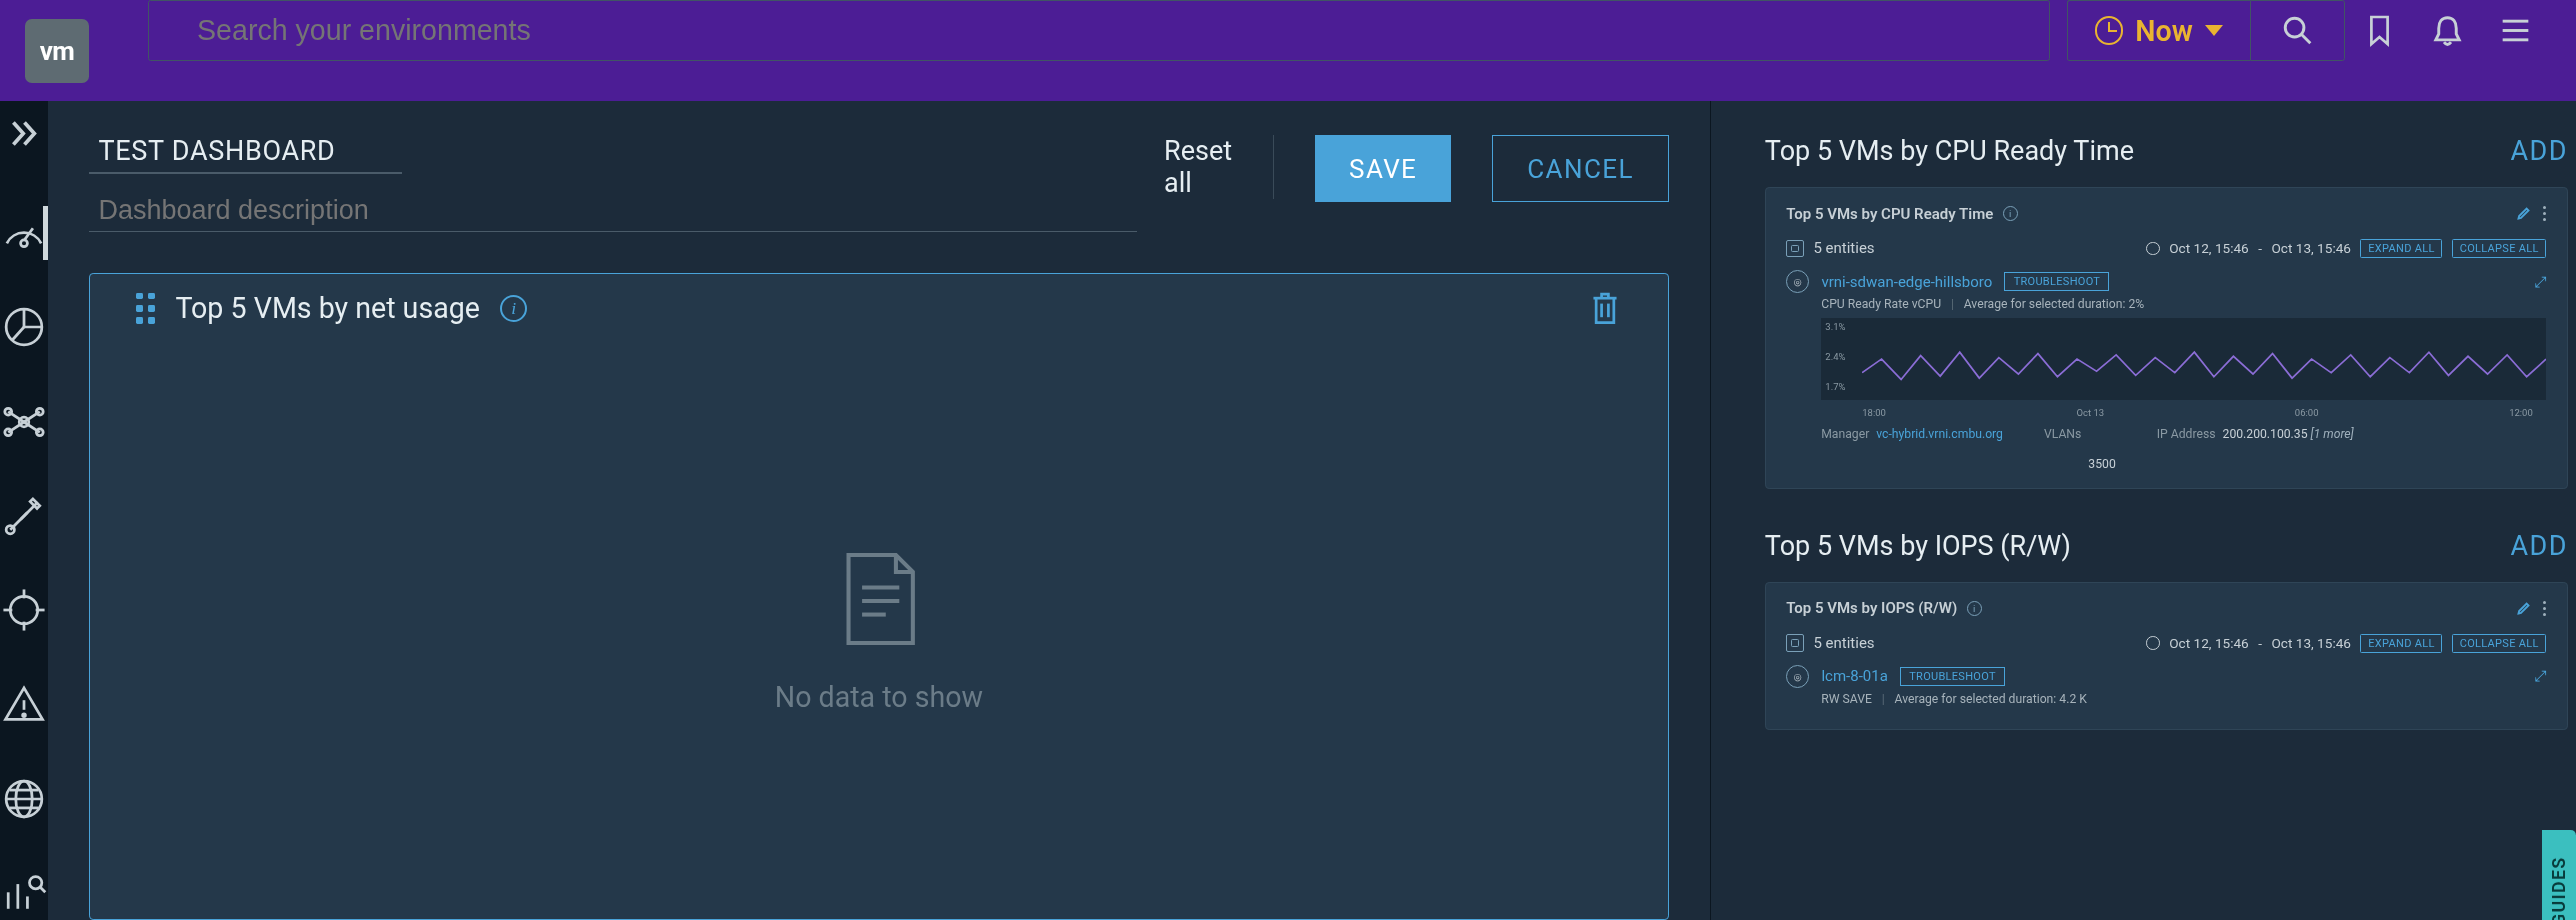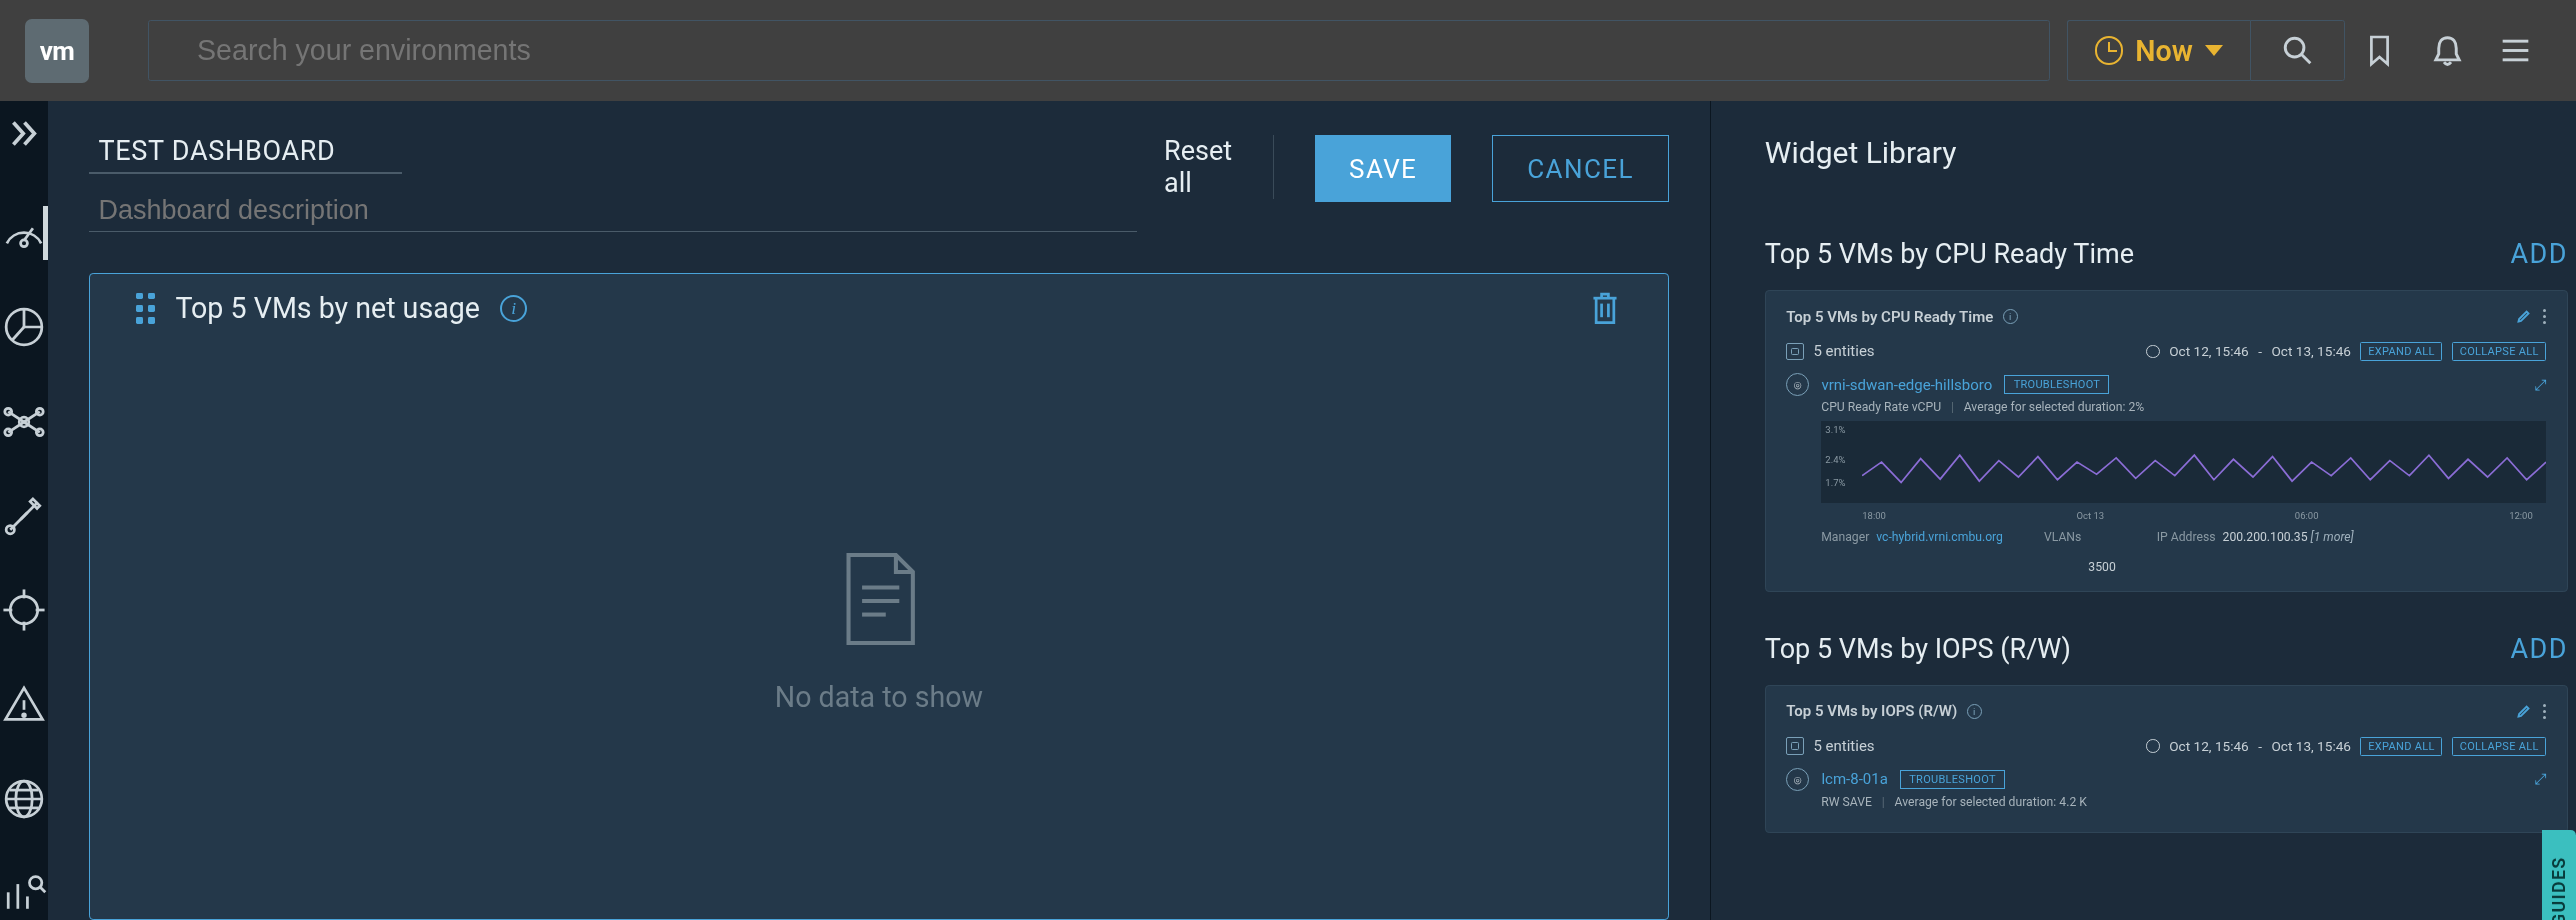--- a/index.html
+++ b/index.html
@@ -1,20 +1,20 @@
 <!DOCTYPE html>
 <html style="font-size:11px"><head>
 <meta charset="utf-8">
 <style>
   * { box-sizing: border-box; margin: 0; padding: 0; }
   html, body { width: 2576px; height: 920px; overflow: hidden; font-family: -apple-system, BlinkMacSystemFont, "Segoe UI", Roboto, Arial, sans-serif; background:#0b1620; color:#cfd8dc; }
   body { display:flex; flex-direction:column; }
 
   
-  .topbar { height:101px; display:flex; align-items:center; background:#404040; padding:0 27px 0 0; }
+  .topbar { height:101px; display:flex; background:#4c1d95; padding:0 27px 0 0; }
   .logo-box { width:114px; height:101px; display:flex; align-items:center; justify-content:center; }
   .logo-inner { width:64px; height:64px; background:#5e6b72; border-radius:6.8px; display:flex; align-items:center; justify-content:center; color:#fff; font-weight:700; font-size:26px; letter-spacing:-0.7px; }
   .searchbar { flex:1; height:61px; border:1.4px solid #415464; border-radius:2.7px; display:flex; align-items:center; margin:0 16.3px 0 34px; }
   .searchbar input { flex:1; background:transparent; border:none; outline:none; color:#9fb0bc; font-size:28.6px; padding:0 34px 0 48px; }
   .topbar-right { display:flex; align-items:stretch; height:61px; }
   .time-box { display:flex; align-items:center; gap:12.2px; padding:0 27px; border:1.4px solid #415464; border-right:none; border-top-left-radius:2.7px; border-bottom-left-radius:2.7px; }
   .time-box .clock { width:28.6px; height:28.6px; border:2.7px solid #e9b431; border-radius:50%; position:relative; }
   .time-box .clock::before { content:""; position:absolute; width:2px; height:9.5px; background:#e9b431; left:50%; top:4.1px; transform:translateX(-50%); }
   .time-box .clock::after { content:""; position:absolute; width:8.2px; height:2px; background:#e9b431; left:50%; top:50%; transform:translateY(-50%); }
   .time-box .now { color:#e9b431; font-size:28.6px; font-weight:600; }
@@ -84,21 +84,21 @@
   .pv-pill { border:0.7px solid #49a3d9; color:#49a3d9; font-size:11px; padding:2px 6.8px; border-radius:1.4px; letter-spacing:0.3px; }
   .vm-row { display:flex; align-items:center; gap:12.2px; }
   .vm-icon { width:23px; height:23px; border:1.4px solid #7aa0b8; border-radius:50%; display:flex; align-items:center; justify-content:center; font-size:9.5px; }
   .vm-name { color:#49a3d9; }
   .trouble { border:0.7px solid #49a3d9; color:#49a3d9; font-size:11px; padding:2px 8.2px; letter-spacing:0.3px; }
   .expand-ico { margin-left:auto; color:#49a3d9; }
   .pv-metric { font-size:12.2px; color:#a7b3bb; margin:4.1px 0 6.8px 35px; }
   .pv-metric .sep { color:#5a6b77; padding:0 6.8px; }
   .chart { margin-left:35px; background:#1a2a38; height:82px; position:relative; margin-bottom:6.8px; padding-left:41px; }
   .chart .ylab { position:absolute; left:4.1px; font-size:9.5px; color:#8a99a3; }
-  .chart .y1 { top:2.7px; } .chart .y2 { top:33px; } .chart .y3 { top:56px; }
+  .chart .y1 { top:2.7px; } .chart .y2 { top:33px; } .chart .y3 { top:63px; }
   .chart svg { width:100%; height:100%; }
   .chart-x { margin-left:76px; display:flex; justify-content:space-between; font-size:9.5px; color:#8a99a3; padding-right:13.6px; margin-bottom:9.5px; }
   .pv-meta { margin-left:35px; display:flex; gap:41px; font-size:12.2px; }
   .pv-meta .col { display:flex; flex-direction:row; gap:7px; }
   .pv-meta .lab { color:#8a99a3; }
   .pv-meta .val { color:#c7d0d6;margin-top:30px; }
   .pv-meta .link { color:#49a3d9; }
   .more { font-style:italic; color:#9fb0bc; }
 
   
@@ -275,21 +275,20 @@
                 <line x1="40" y1="78" x2="95" y2="78"></line>
                 <line x1="40" y1="98" x2="75" y2="98"></line>
               </svg>
           </span>
           <div class="no-data">No data to show</div>
         </div>
       </div>
     </div>
 
     <div class="library">
-      <div class="library-title">Widget Library</div>
 
       <div class="lib-item">
         <div class="lib-item-head">
           <div class="lib-item-title">Top 5 VMs by CPU Ready Time</div>
           <div class="add">ADD</div>
         </div>
         <div class="preview">
           <div class="pv-head">
             <span class="pv-head-title">Top 5 VMs by CPU Ready Time</span>
             <span class="pv-head-info">i</span>

